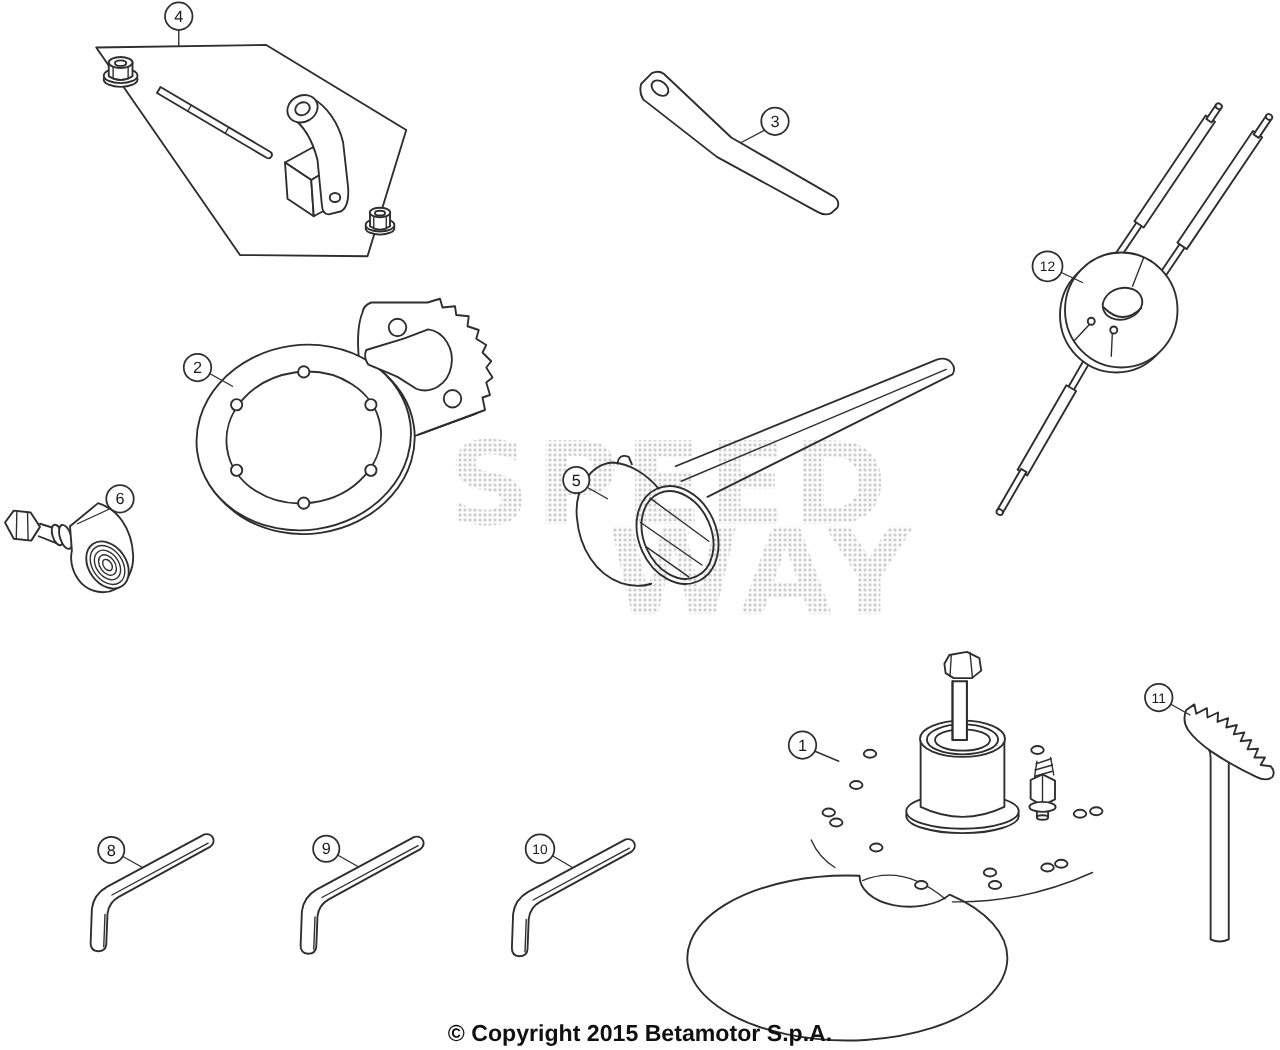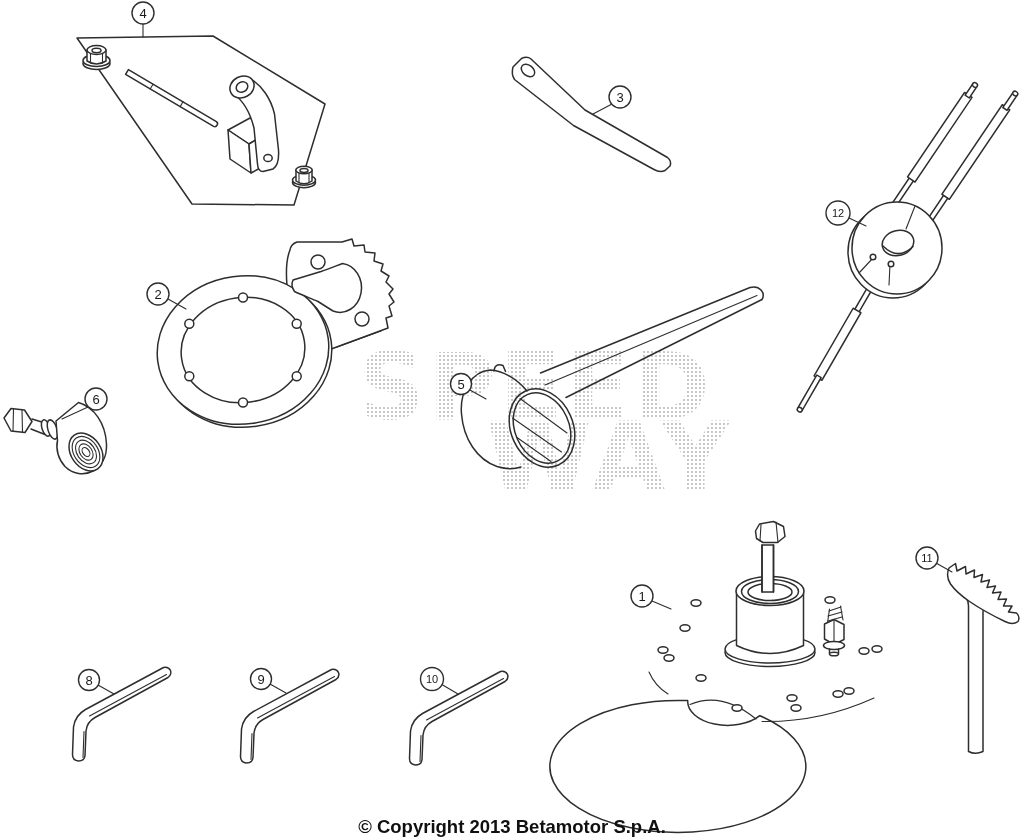--- a/index.html
+++ b/index.html
@@ -257,14 +257,14 @@
         <circle cx="261" cy="679" r="10.5"></circle>
       <text x="261" y="679" dy="4.5">9</text>
     </g>
     <g class="callout">
       <path class="leader" d="M 441,684 L 458,694"></path>
         <circle cx="432" cy="679" r="11.5"></circle>
       <text class="two-digit" x="432" y="679" dy="4">10</text>
     </g>
   </svg>
 
-  <div class="copyright">© Copyright 2013 Betamotor S.p.A.</div>
+  <div class="copyright">© Copyright 2015 Betamotor S.p.A.</div>
 </div>
 
 </body></html>

